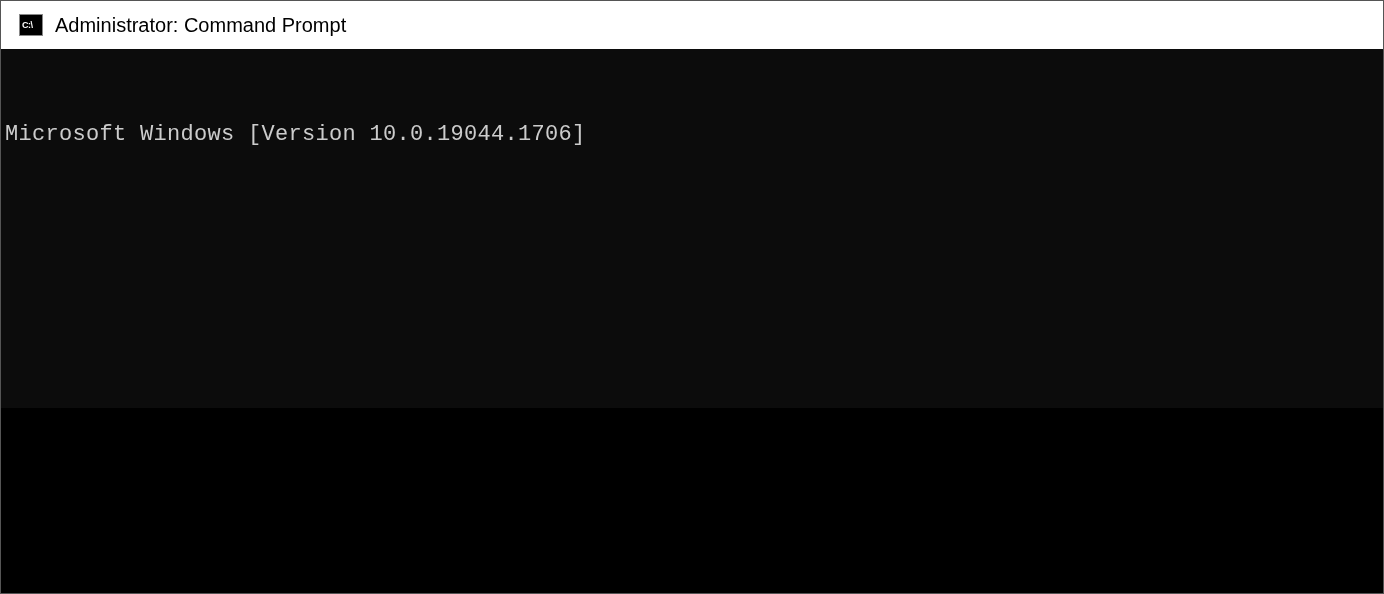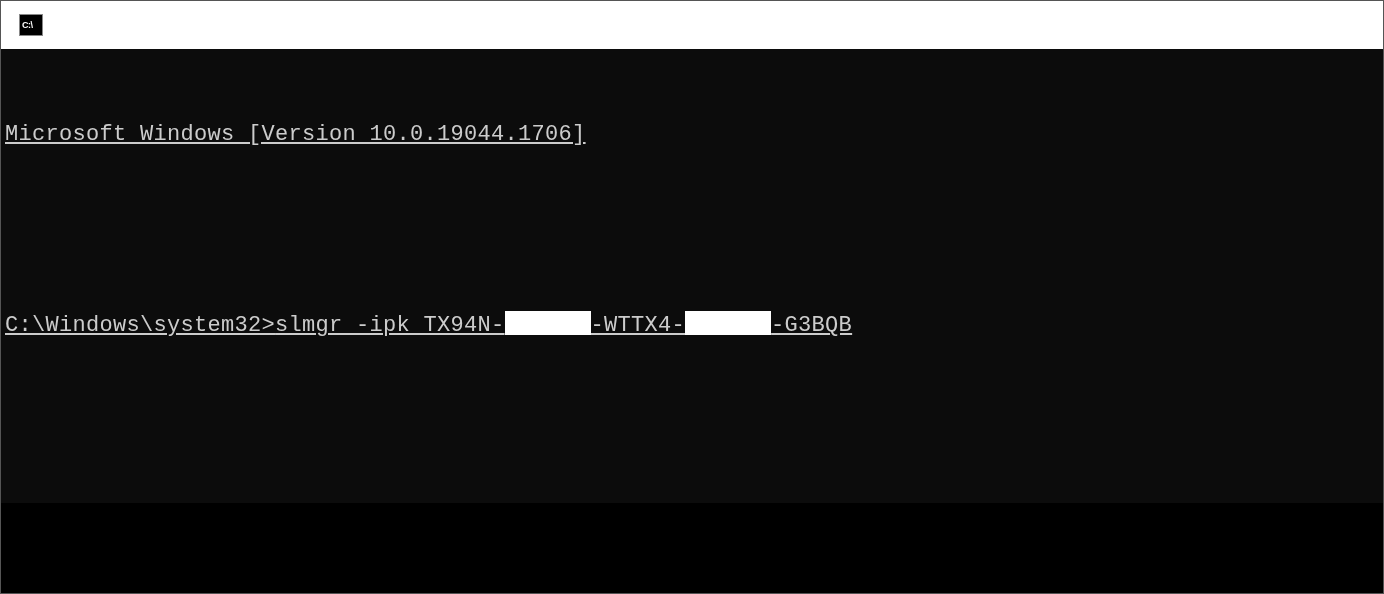--- a/index.html
+++ b/index.html
@@ -61,31 +61,30 @@
       display: inline-block;
       width: 86px;
       height: 24px;
       background: #fff;
       vertical-align: middle;
       position: relative;
       top: -2px;
     }
     .prompt-segment, .out-segment {
       color: #cccccc;
-      text-decoration: underline;
     }
   </style>
 </head>
 <body>
 
 <div class="title-bar">
   <div class="app-icon">
     <span>C:\</span>
   </div>
+  <div class="title-text">Administrator: Command Prompt</div>
 </div>
 
 <div class="terminal">
   <div class="line"><span class="out-segment">Microsoft Windows [Version 10.0.19044.1706]</span></div>
   <div class="line"> </div>
-  <div class="line"><span class="prompt-segment">C:\Windows\system32&gt;</span><span class="out-segment">slmgr -ipk TX94N-</span><span class="redact"></span><span class="out-segment">-WTTX4-</span><span class="redact"></span><span class="out-segment">-G3BQB</span></div>
   <div class="line"> </div>
   
 </div>
 
 </body></html>

